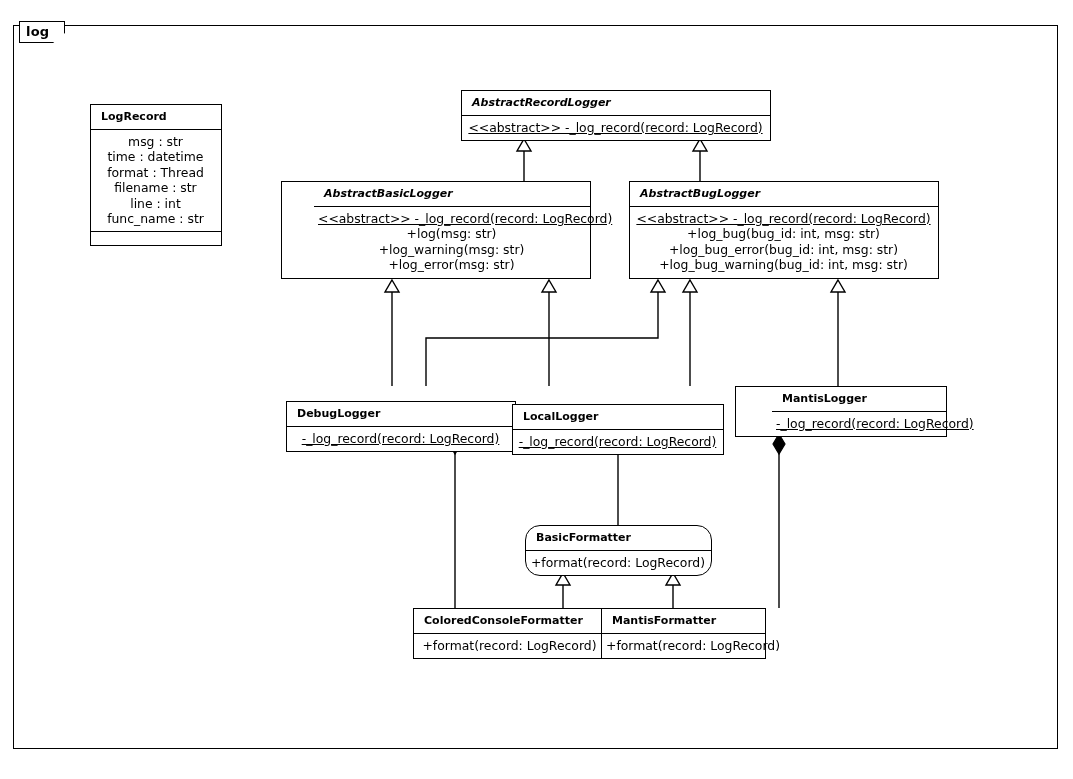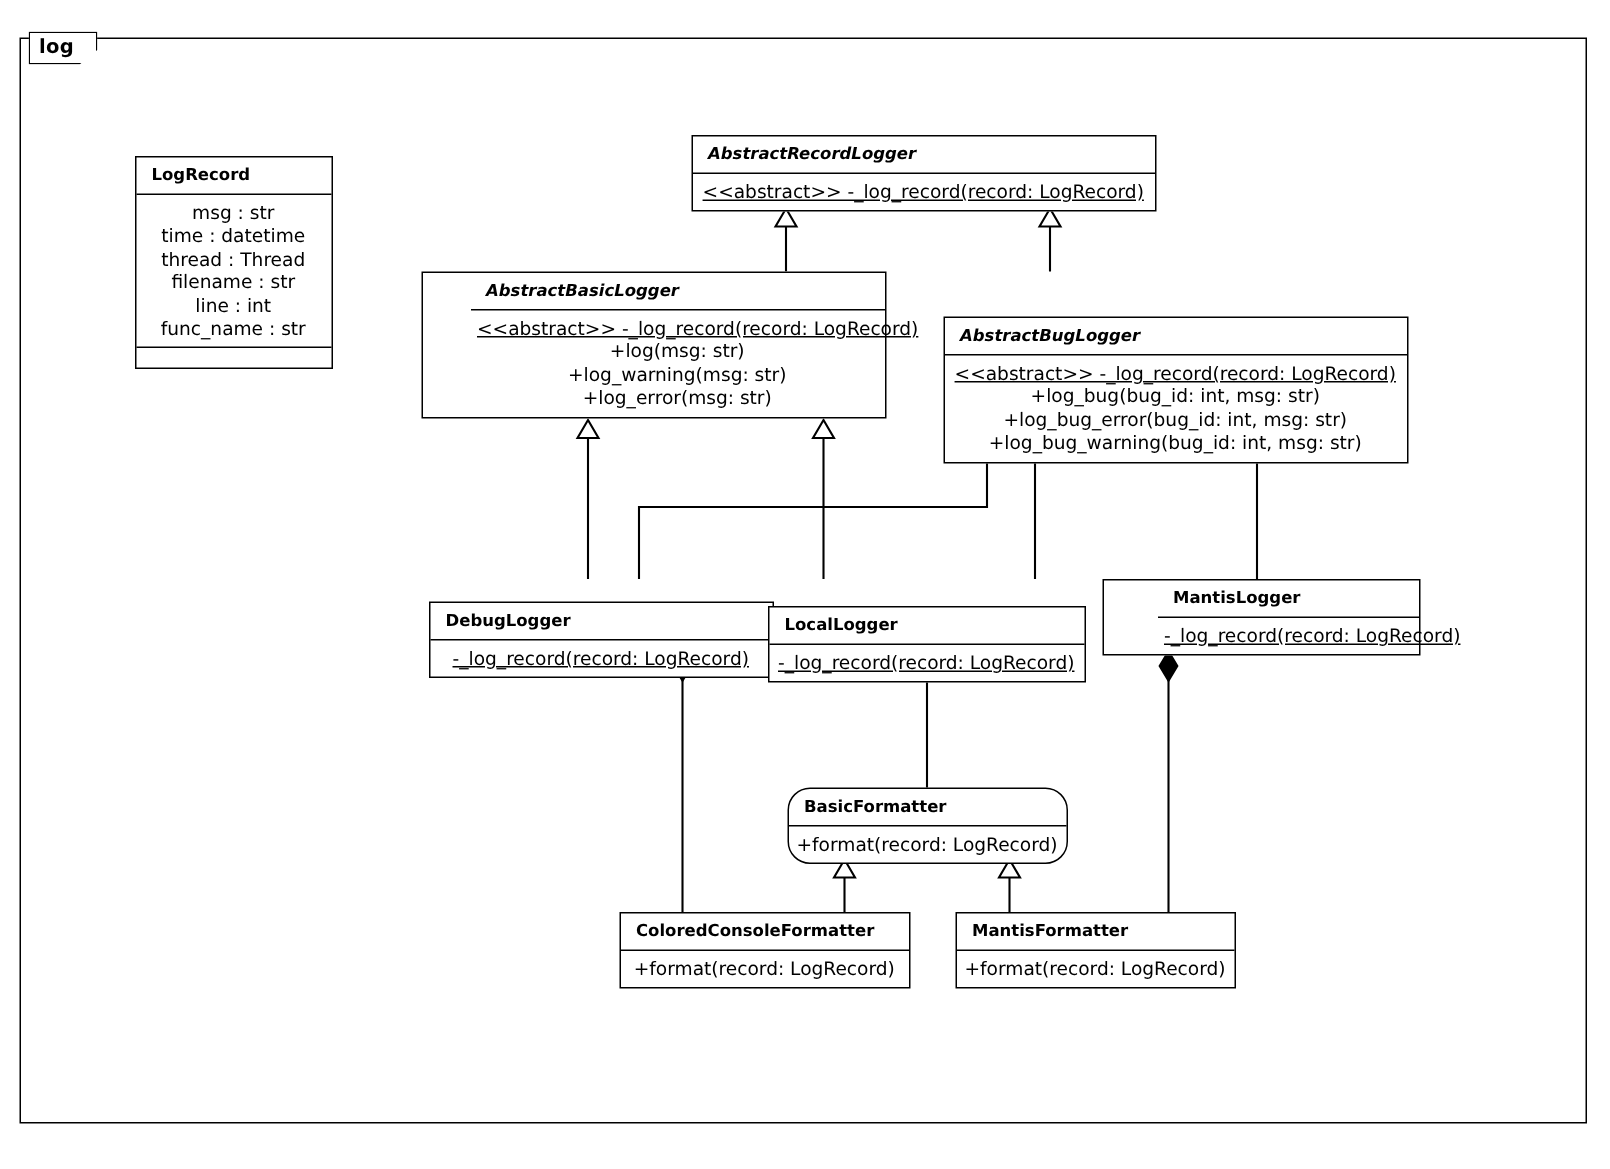--- a/index.html
+++ b/index.html
@@ -106,21 +106,21 @@
       <line x1="779" y1="438" x2="779" y2="608"></line>
       <polygon class="solid" points="779,434 785,444 779,454 773,444"></polygon>
     </g>
   </svg>
 
   <div class="cls" style="left:90px;top:104px;width:132px;">
     <div class="hdr">LogRecord</div>
     <div class="cmp bordered">
       <span class="row">msg : str</span>
       <span class="row">time : datetime</span>
-      <span class="row">thread  : Thread</span>
+      <span class="row">format  : Thread</span>
       <span class="row">filename : str</span>
       <span class="row">line : int</span>
       <span class="row">func_name : str</span>
     </div>
     <div class="cmp empty"></div>
   </div>
 
   <div class="cls" style="left:461px;top:90px;width:310px;">
     <div class="hdr abs">AbstractRecordLogger</div>
     <div class="cmp">
@@ -131,21 +131,21 @@
   <div class="cls" style="left:281px;top:181px;width:310px;padding-left:32px;">
     <div class="hdr abs">AbstractBasicLogger</div>
     <div class="cmp">
       <span class="row ul">&lt;&lt;abstract&gt;&gt; -_log_record(record: LogRecord)</span>
       <span class="row">+log(msg: str)</span>
       <span class="row">+log_warning(msg: str)</span>
       <span class="row">+log_error(msg: str)</span>
     </div>
   </div>
 
-  <div class="cls" style="left:629px;top:181px;width:310px;margin-top:30px;">
+  <div class="cls" style="left:629px;top:181px;width:310px;">
     <div class="hdr abs">AbstractBugLogger</div>
     <div class="cmp">
       <span class="row ul">&lt;&lt;abstract&gt;&gt; -_log_record(record: LogRecord)</span>
       <span class="row">+log_bug(bug_id: int, msg: str)</span>
       <span class="row">+log_bug_error(bug_id: int, msg: str)</span>
       <span class="row">+log_bug_warning(bug_id: int, msg: str)</span>
     </div>
   </div>
 
   <div class="cls" style="left:286px;top:386px;width:230px;margin-top:15px;">
@@ -176,20 +176,20 @@
     </div>
   </div>
 
   <div class="cls" style="left:413px;top:608px;width:194px;">
     <div class="hdr">ColoredConsoleFormatter</div>
     <div class="cmp">
       <span class="row">+format(record: LogRecord)</span>
     </div>
   </div>
 
-  <div class="cls" style="left:637px;top:608px;width:187px;">
+  <div class="cls" style="left:601px;top:608px;width:165px;">
     <div class="hdr">MantisFormatter</div>
     <div class="cmp">
       <span class="row">+format(record: LogRecord)</span>
     </div>
   </div>
 
 </div>
 
 </body></html>

